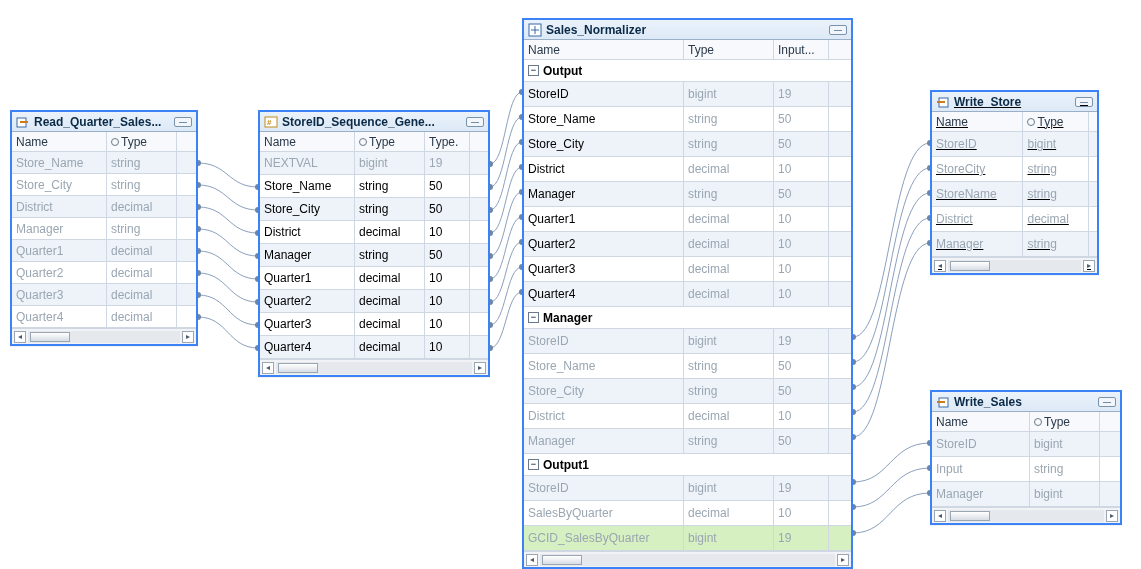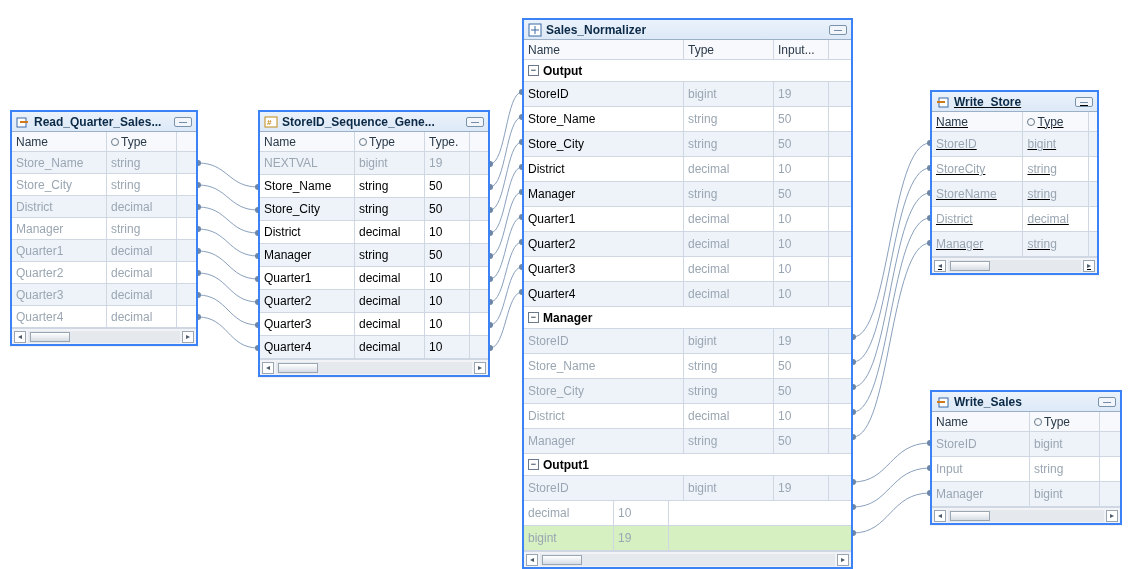--- a/index.html
+++ b/index.html
@@ -509,25 +509,27 @@
     <span>Output1</span>
   </div>
   <div id="norm-output1-rows">
       <div class="columns-row data-row even dim" style="height: 25px;">
         <div style="width: 160px;">StoreID</div>
         <div style="width: 90px; color: rgb(154, 166, 178);">bigint</div>
         <div style="width: 55px; color: rgb(154, 166, 178);">19</div>
         <div style="flex: 1 1 0%;"></div>
       </div>
       <div class="columns-row data-row odd dim" style="height: 25px;">
+        <div style="width: 160px;">SalesByQuarter</div>
         <div style="width: 90px; color: rgb(154, 166, 178);">decimal</div>
         <div style="width: 55px; color: rgb(154, 166, 178);">10</div>
         <div style="flex: 1 1 0%;"></div>
       </div>
       <div class="columns-row data-row even dim highlight" style="height: 25px;">
+        <div style="width: 160px;">GCID_SalesByQuarter</div>
         <div style="width: 90px; color: rgb(154, 166, 178);">bigint</div>
         <div style="width: 55px; color: rgb(154, 166, 178);">19</div>
         <div style="flex: 1 1 0%;"></div>
       </div>
     </div>
   <div class="hscroll">
     <div class="arrow">◂</div>
     <div class="track">
         <div class="thumb"></div>
       </div>

